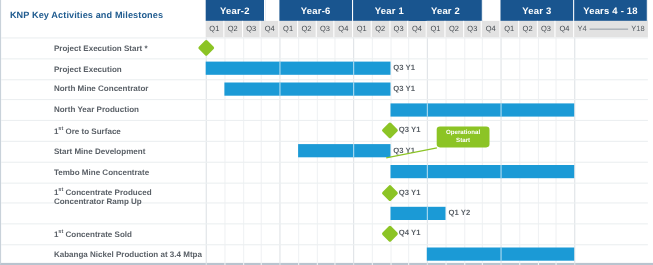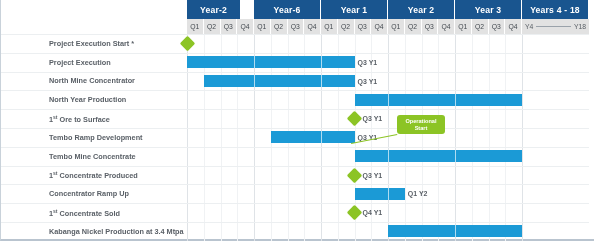--- a/index.html
+++ b/index.html
@@ -105,20 +105,21 @@
     line-height:1.25;
     box-sizing:border-box;
   }
   .leader{position:absolute;height:1px;background:#8cc425;transform-origin:0 0;}
 </style>
 </head>
 <body>
 
 <div id="chart">
 
+  <div class="title">KNP Key Activities and Milestones</div>
 
   <div id="headers">
       <div class="yearhead" style="left: 186px; width: 54px;">Year-2</div>
       <div class="qrow" style="left: 186px; width: 67px;">
         <div class="qcell">Q1</div>
         <div class="qcell">Q2</div>
         <div class="qcell">Q3</div>
         <div class="qcell">Q4</div>
       </div>
       <div class="yearhead" style="left: 253px; width: 67px;">Year-6</div>
@@ -128,21 +129,21 @@
         <div class="qcell">Q3</div>
         <div class="qcell">Q4</div>
       </div>
       <div class="yearhead" style="left: 320px; width: 67px;">Year 1</div>
       <div class="qrow" style="left: 320px; width: 67px;">
         <div class="qcell">Q1</div>
         <div class="qcell">Q2</div>
         <div class="qcell">Q3</div>
         <div class="qcell">Q4</div>
       </div>
-      <div class="yearhead" style="left: 387px; width: 67px;">Year 2</div>
+      <div class="yearhead" style="left: 371px; width: 67px;">Year 2</div>
       <div class="qrow" style="left: 387px; width: 67px;">
         <div class="qcell">Q1</div>
         <div class="qcell">Q2</div>
         <div class="qcell">Q3</div>
         <div class="qcell">Q4</div>
       </div>
       <div class="yearhead" style="left: 454px; width: 67px;">Year 3</div>
       <div class="qrow" style="left: 454px; width: 67px;">
         <div class="qcell">Q1</div>
         <div class="qcell">Q2</div>
@@ -207,34 +208,34 @@
       </div>
       <div class="bartext" style="left: 356.5px; top: 77.5px;">Q3 Y1</div>
       <div class="rowlabel" style="top: 96.1px;">North Year Production</div>
       <div class="bar" style="left: 353.5px; width: 167.5px; top: 93.8px;">
         <div class="seg" style="left: 33.5px;"></div>
         <div class="seg" style="left: 100.5px;"></div>
       </div>
       <div class="rowlabel" style="top: 114.9px;">1<sup>st</sup> Ore to Surface</div>
       <div class="diamond" style="left: 348px; top: 113.1px;"></div>
       <div class="bartext" style="left: 361.5px; top: 115.1px;">Q3 Y1</div>
-      <div class="rowlabel" style="top: 133.7px;">Tembo Ramp Development</div>
+      <div class="rowlabel" style="top: 133.7px;">Start Mine Development</div>
       <div class="bar" style="left: 269.75px; width: 83.75px; top: 131.4px;">
         <div class="seg" style="left: 50.25px;"></div>
       </div>
       <div class="bartext" style="left: 356.5px; top: 133.9px;">Q3 Y1</div>
       <div class="rowlabel" style="top: 152.5px;">Tembo Mine Concentrate</div>
       <div class="bar" style="left: 353.5px; width: 167.5px; top: 150.2px;">
         <div class="seg" style="left: 33.5px;"></div>
         <div class="seg" style="left: 100.5px;"></div>
       </div>
       <div class="rowlabel" style="top: 171.3px;">1<sup>st</sup> Concentrate Produced</div>
       <div class="diamond" style="left: 348px; top: 169.5px;"></div>
       <div class="bartext" style="left: 361.5px; top: 171.5px;">Q3 Y1</div>
-      <div class="rowlabel" style="top: 190px; text-align: center;">Concentrator Ramp Up</div>
+      <div class="rowlabel" style="top: 179px; text-align: center;">Concentrator Ramp Up</div>
       <div class="bar" style="left: 353.5px; width: 50.25px; top: 187.8px;">
         <div class="seg" style="left: 33.5px;"></div>
       </div>
       <div class="bartext" style="left: 406.75px; top: 190.3px;">Q1 Y2</div>
       <div class="rowlabel" style="top: 208.9px;">1<sup>st</sup> Concentrate Sold</div>
       <div class="diamond" style="left: 348px; top: 207.1px;"></div>
       <div class="bartext" style="left: 361.5px; top: 209.1px;">Q4 Y1</div>
       <div class="rowlabel" style="top: 227.7px;">Kabanga Nickel Production at 3.4 Mtpa</div>
       <div class="bar" style="left: 387px; width: 134px; top: 225.4px;">
         <div class="seg" style="left: 67px;"></div>

